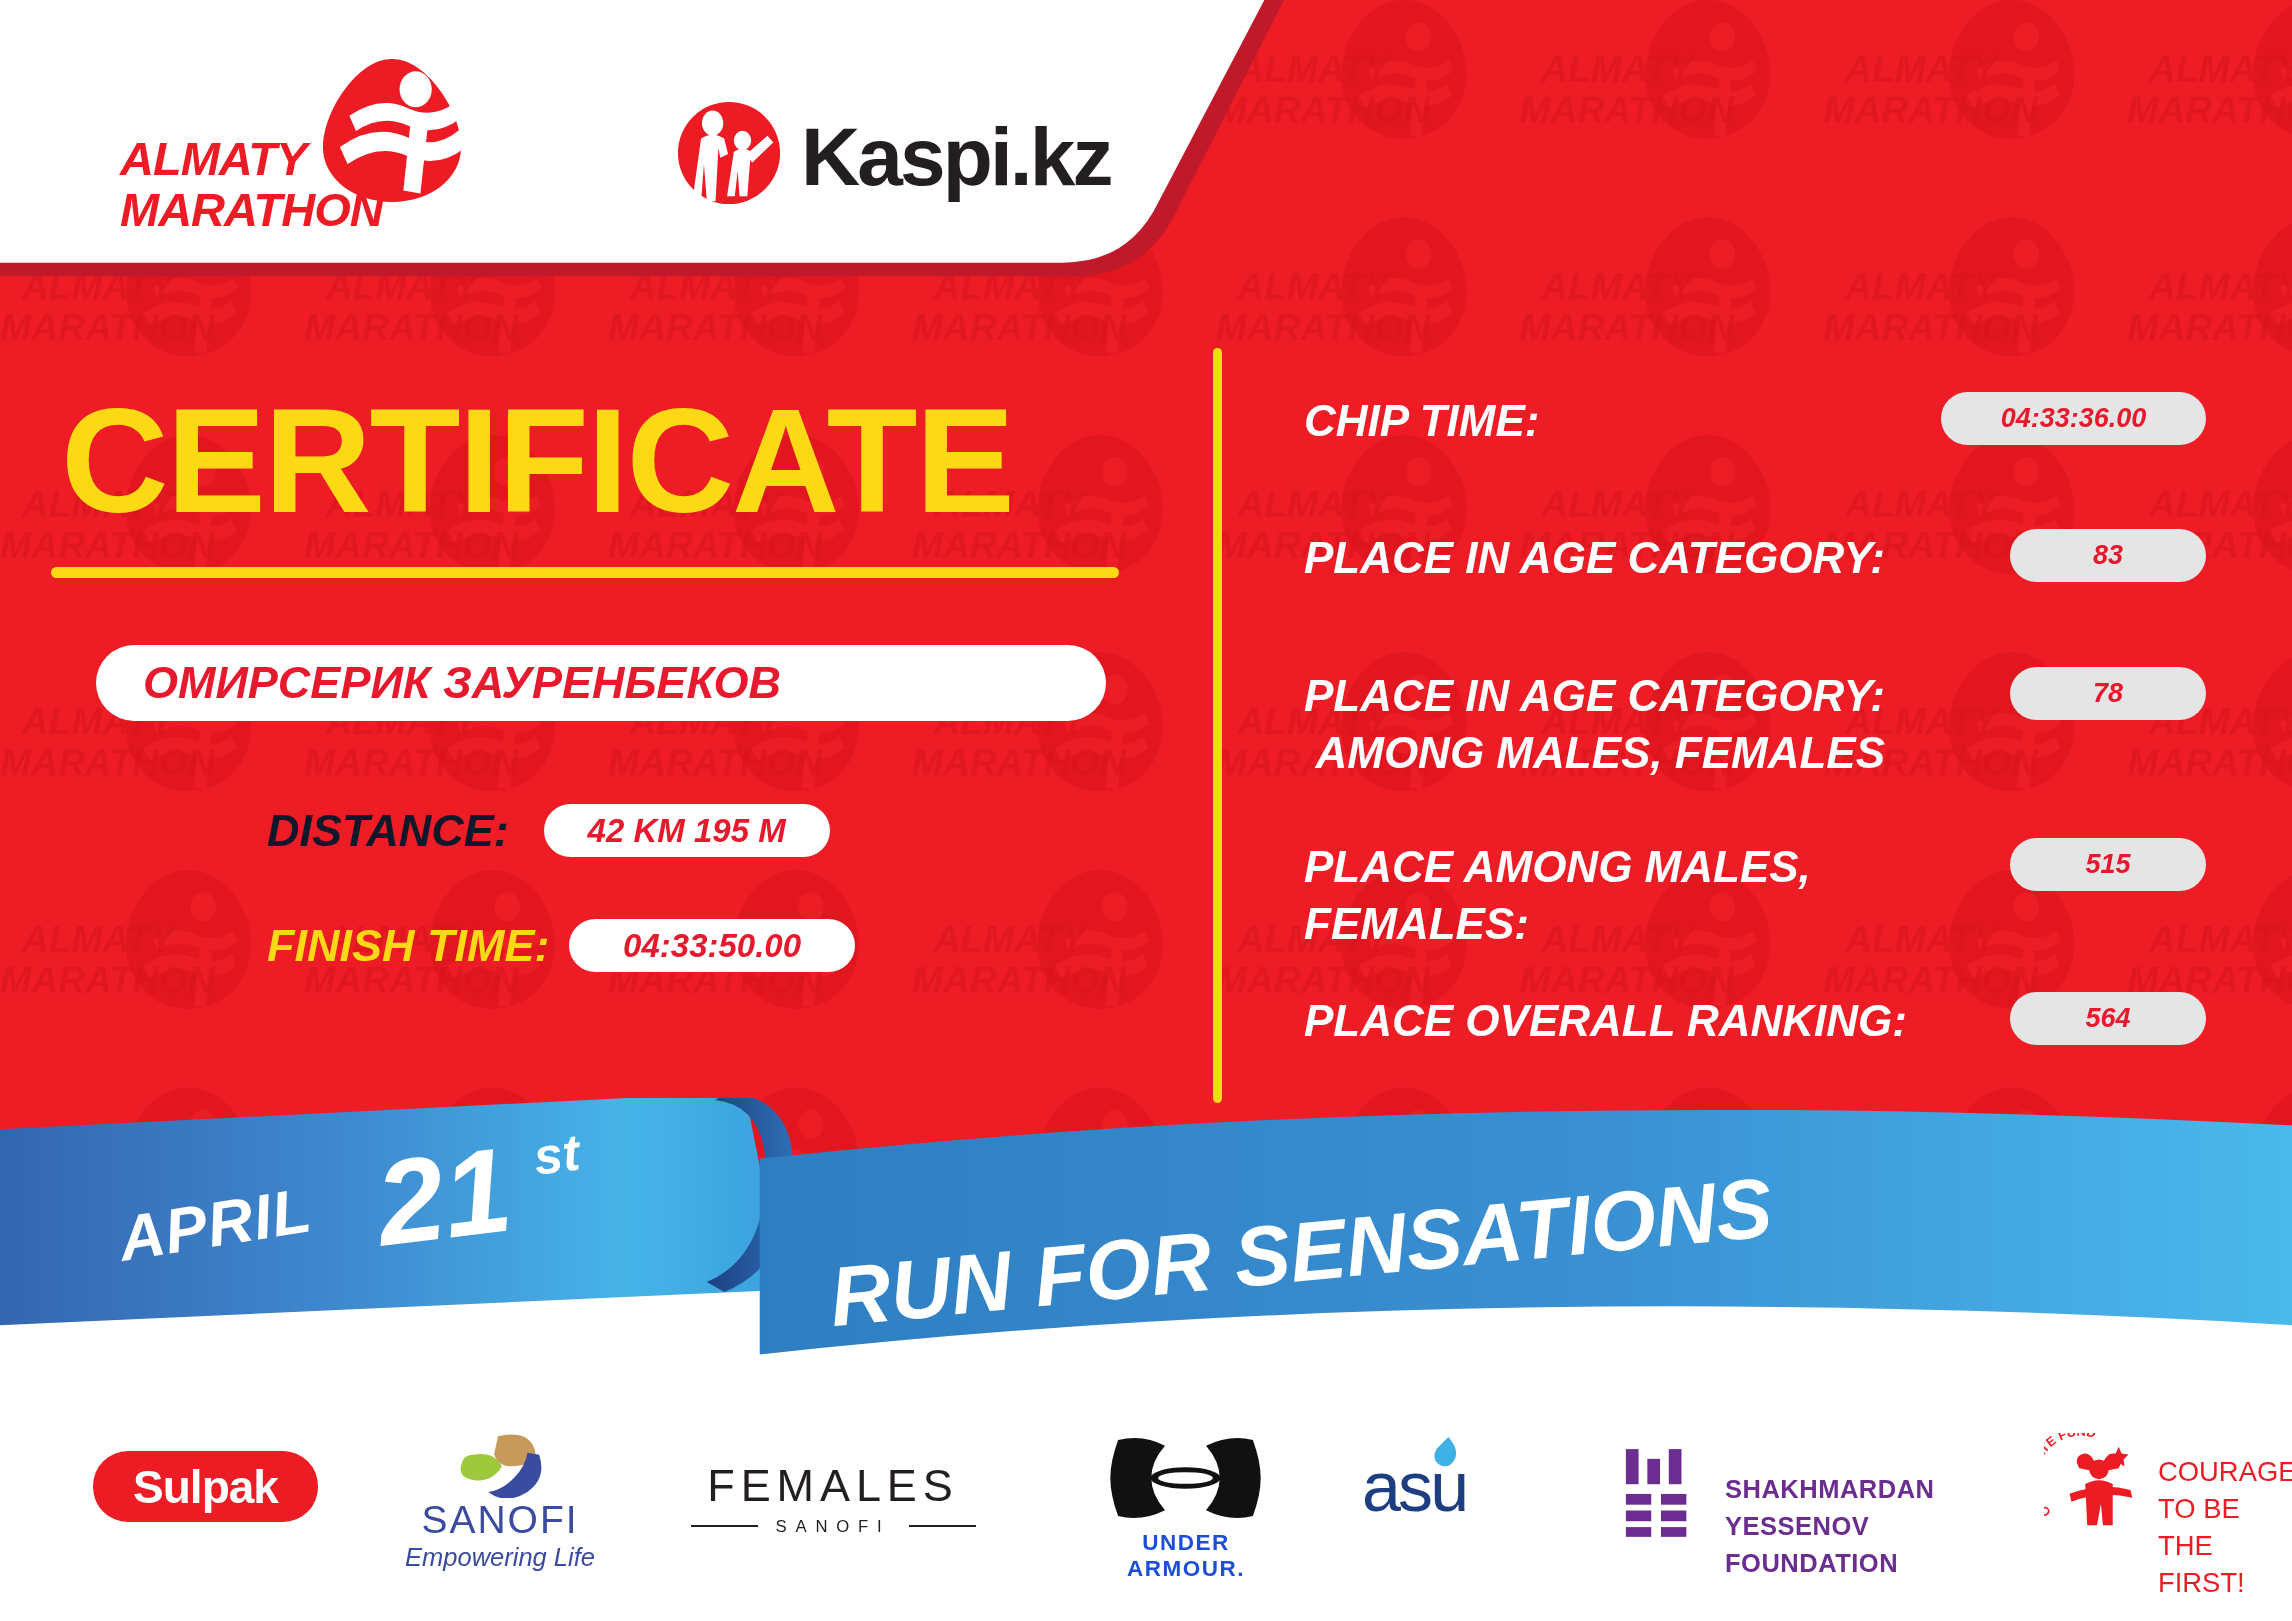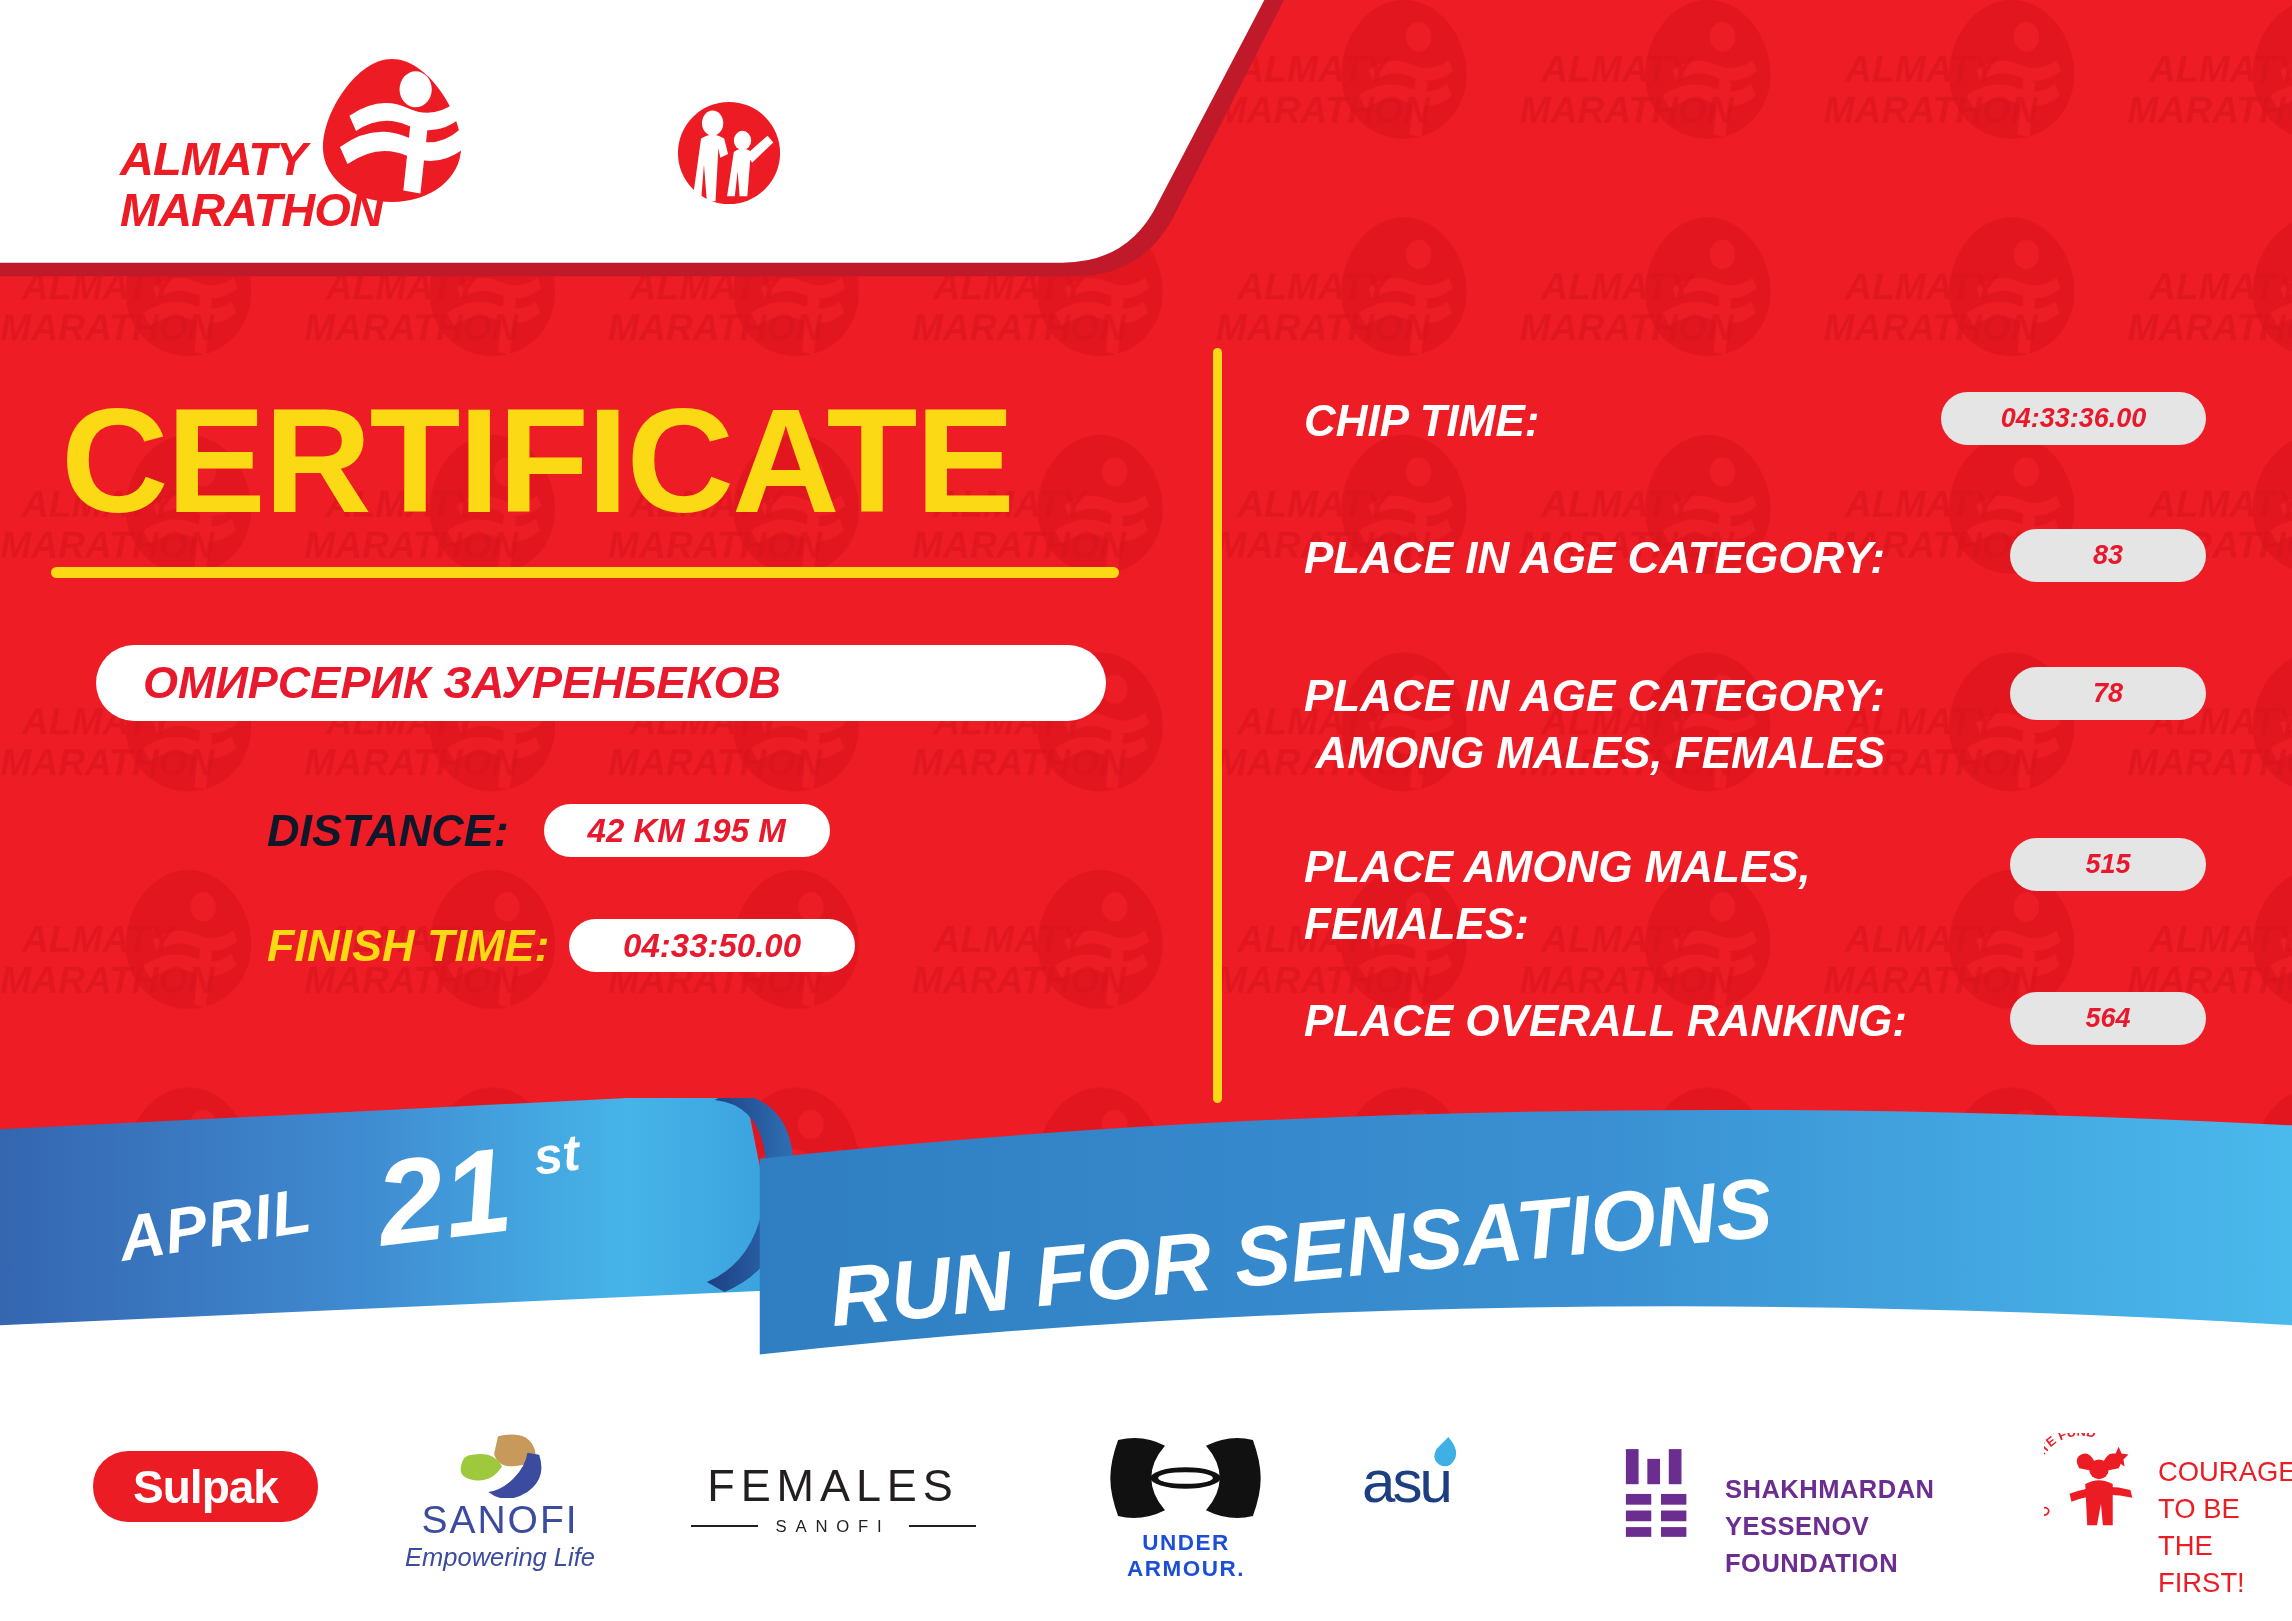--- a/index.html
+++ b/index.html
@@ -91,21 +91,21 @@
      color:#fff;font-size:46px;font-weight:bold;letter-spacing:-1px;display:flex;align-items:center;justify-content:center;}
   .sanofi{left:392px;top:1433px;width:216px;height:127px;}
   .sanofi-name{position:absolute;left:0;top:65px;width:216px;text-align:center;color:#3b4ba0;font-size:39px;letter-spacing:2px;}
   .sanofi-tag{position:absolute;left:0;top:110px;width:216px;text-align:center;color:#3b4ba0;font-size:25.5px;font-style:italic;}
   .oriflame{left:691px;top:1460px;width:284px;height:88px;}
   .ori-word{position:absolute;left:0;top:0;width:284px;text-align:center;color:#231f20;font-size:45px;letter-spacing:5.9px;}
   .ori-sweden{position:absolute;left:0;top:57px;width:284px;text-align:center;color:#231f20;font-size:16.7px;letter-spacing:8.8px;}
   .ua{left:1083px;top:1436px;width:206px;height:127px;}
   .ua-word{position:absolute;left:0;top:94px;width:206px;text-align:center;color:#1d4ed8;font-size:22.5px;font-weight:bold;letter-spacing:1.5px;}
   .asu{left:1362px;top:1441px;width:186px;height:108px;}
-  .asu-word{position:absolute;left:0;top:5.9px;font-size:60px;color:#1d3f82;letter-spacing:-2.9px;}
+  .asu-word{position:absolute;left:0;top:5.9px;font-size:70px;color:#1d3f82;letter-spacing:-2.9px;}
   .yess{left:1622px;top:1441px;width:353px;height:108px;}
   .yess-word{position:absolute;left:103px;top:19.6px;color:#6b2d8f;font-size:25.5px;font-weight:bold;line-height:37px;letter-spacing:0.5px;margin-top:10px;}
   .courage{left:2044px;top:1433px;width:245px;height:127px;}
   .cor-word{position:absolute;left:114px;top:19.6px;color:#ec1c24;font-size:27.4px;line-height:37px;}
 </style>
 </head>
 <body>
 
 <div id="cert">
 
@@ -158,20 +158,21 @@
       <div class="kaspi">
         <svg class="kaspi-mark" viewBox="0 0 110 110">
           <circle cx="55" cy="55" r="53" fill="#ed1b24"></circle>
           <g fill="#ffffff">
             <ellipse cx="38" cy="24" rx="11" ry="13"></ellipse>
             <path d="M26 40 q12 -8 24 0 l4 16 l-8 4 l-2 -10 l-3 55 l-9 0 l-3 -38 l-3 38 l-9 0 Z"></path>
             <path d="M60 54 q9 -7 17 -1 l18 -16 l6 7 l-22 21 l-2 -3 l-3 38 l-8 0 l-2 -26 l-3 26 l-8 0 Z"></path>
             <ellipse cx="69" cy="42" rx="9" ry="10"></ellipse>
           </g>
         </svg>
+        <div class="kaspi-word">Kaspi.kz</div>
       </div>
     </div>
 
     <div class="cert-title">CERTIFICATE</div>
     <div class="title-rule"></div>
 
     <div class="name-pill">
       <span class="name-text">ОМИРСЕРИК ЗАУРЕНБЕКОВ</span>
     </div>
 

